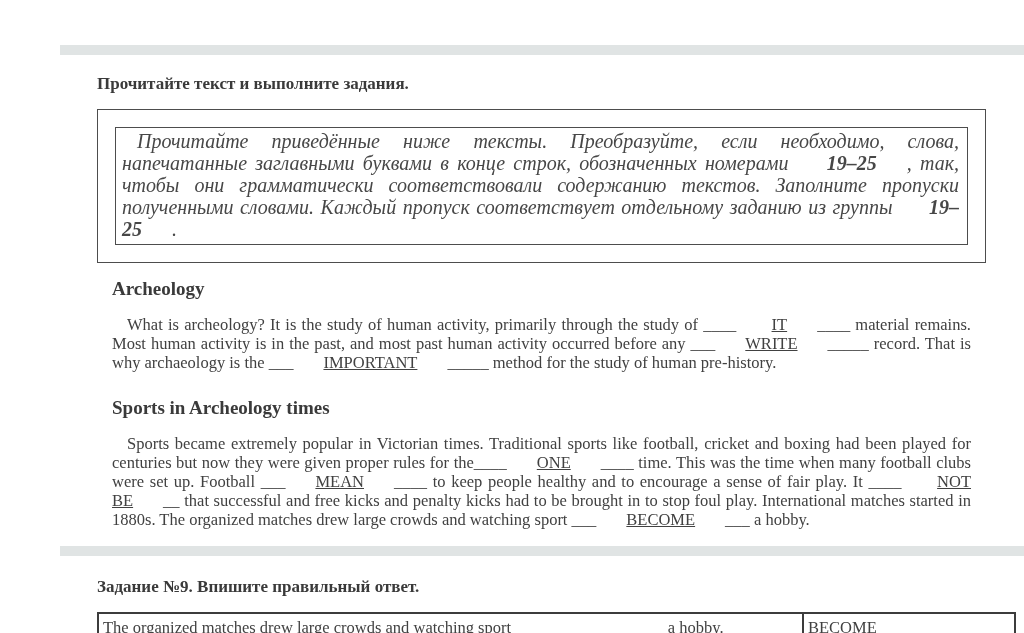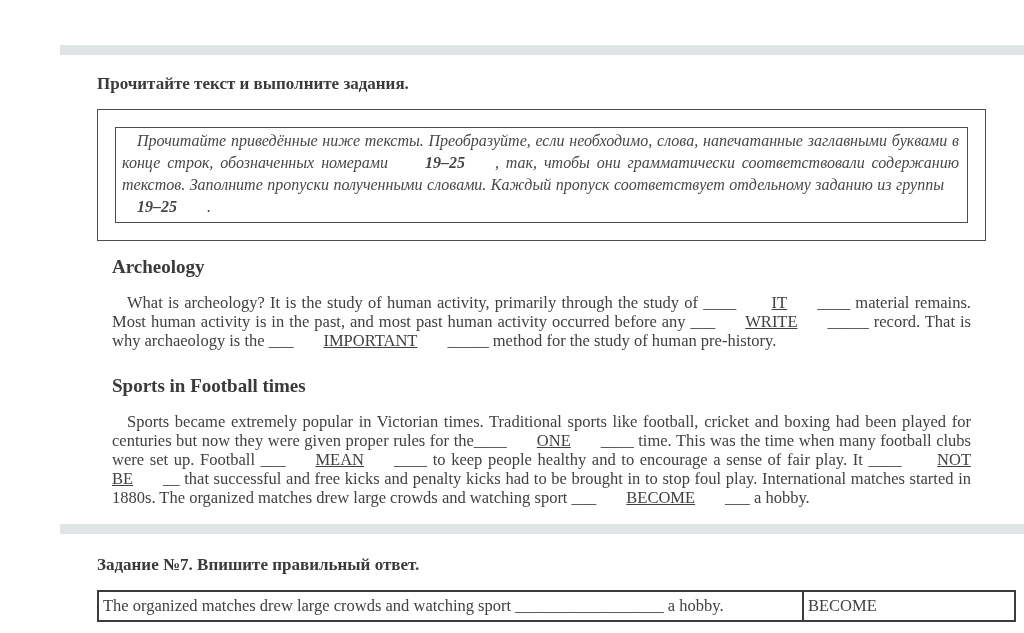--- a/index.html
+++ b/index.html
@@ -28,21 +28,21 @@
   }
   .instruction-box {
     margin-top: 13px;
     border: 1px solid #4d4d4d;
     padding: 2px;
   }
   .instruction-inner {
     border: 1px solid #4d4d4d;
     padding: 2px 8px 4px 6px;
     font-style: italic;
-    font-size: 16px;
+    font-size: 20px;
     line-height: 22px;
     text-align: justify;
     color: #474747;
   }
   .section-heading {
     margin-top: 7px;
     font-size: 19px;
     font-weight: bold;
     color: #3a3a3a;
   }
@@ -104,29 +104,29 @@
     <div class="instruction-box">
       <div class="instruction-inner"><span>Прочитайте приведённые ниже тексты. Преобразуйте, если необходимо, слова, напечатанные заглавными буквами в конце строк, обозначенных номерами </span><span style="font-weight: bold;">19–25</span><span>, так, чтобы они грамматически соответствовали содержанию текстов. Заполните пропуски полученными словами. Каждый пропуск соответствует отдельному заданию из группы </span><span style="font-weight: bold;">19–25</span><span>.</span></div>
     </div>
 
     <div class="text-section">
       <div class="section-heading">Archeology</div>
       <div class="body-paragraph"><span>What is archeology? It is the study of human activity, primarily through the study of ____ </span><span style="text-decoration: underline;">IT</span><span>____ material remains. Most human activity is in the past, and most past human activity occurred before any ___</span><span style="text-decoration: underline;">WRITE</span><span>_____ record. That is why archaeology is the ___</span><span style="text-decoration: underline;">IMPORTANT</span><span>_____ method for the study of human pre-history.</span></div>
     </div>
 
     <div class="text-section sports">
-      <div class="section-heading">Sports in Football times</div>
+      <div class="section-heading">Sports in Archeology times</div>
       <div class="body-paragraph"><span>Sports became extremely popular in Victorian times. Traditional sports like football, cricket and boxing had been played for centuries but now they were given proper rules for the____</span><span style="text-decoration: underline;">ONE</span><span>____ time. This was the time when many football clubs were set up. Football ___</span><span style="text-decoration: underline;">MEAN</span><span>____ to keep people healthy and to encourage a sense of fair play. It ____ </span><span style="text-decoration: underline;">NOT BE</span><span>__ that successful and free kicks and penalty kicks had to be brought in to stop foul play. International matches started in 1880s.  The organized matches drew large crowds and watching sport ___</span><span style="text-decoration: underline;">BECOME</span><span>___ a hobby.</span></div>
     </div>
   </div>
 
   <div class="band mid-band"></div>
 
   <div class="content">
-    <div class="task-title">Задание №7. Впишите правильный ответ.</div>
+    <div class="task-title">Задание №9. Впишите правильный ответ.</div>
 
     <table class="task-table">
       <tbody>
           <tr>
         <td class="question-cell">The organized matches drew large crowds and watching sport __________________ a hobby.</td>
         <td class="keyword-cell">BECOME</td>
       </tr>
     </tbody>
       </table>
 

